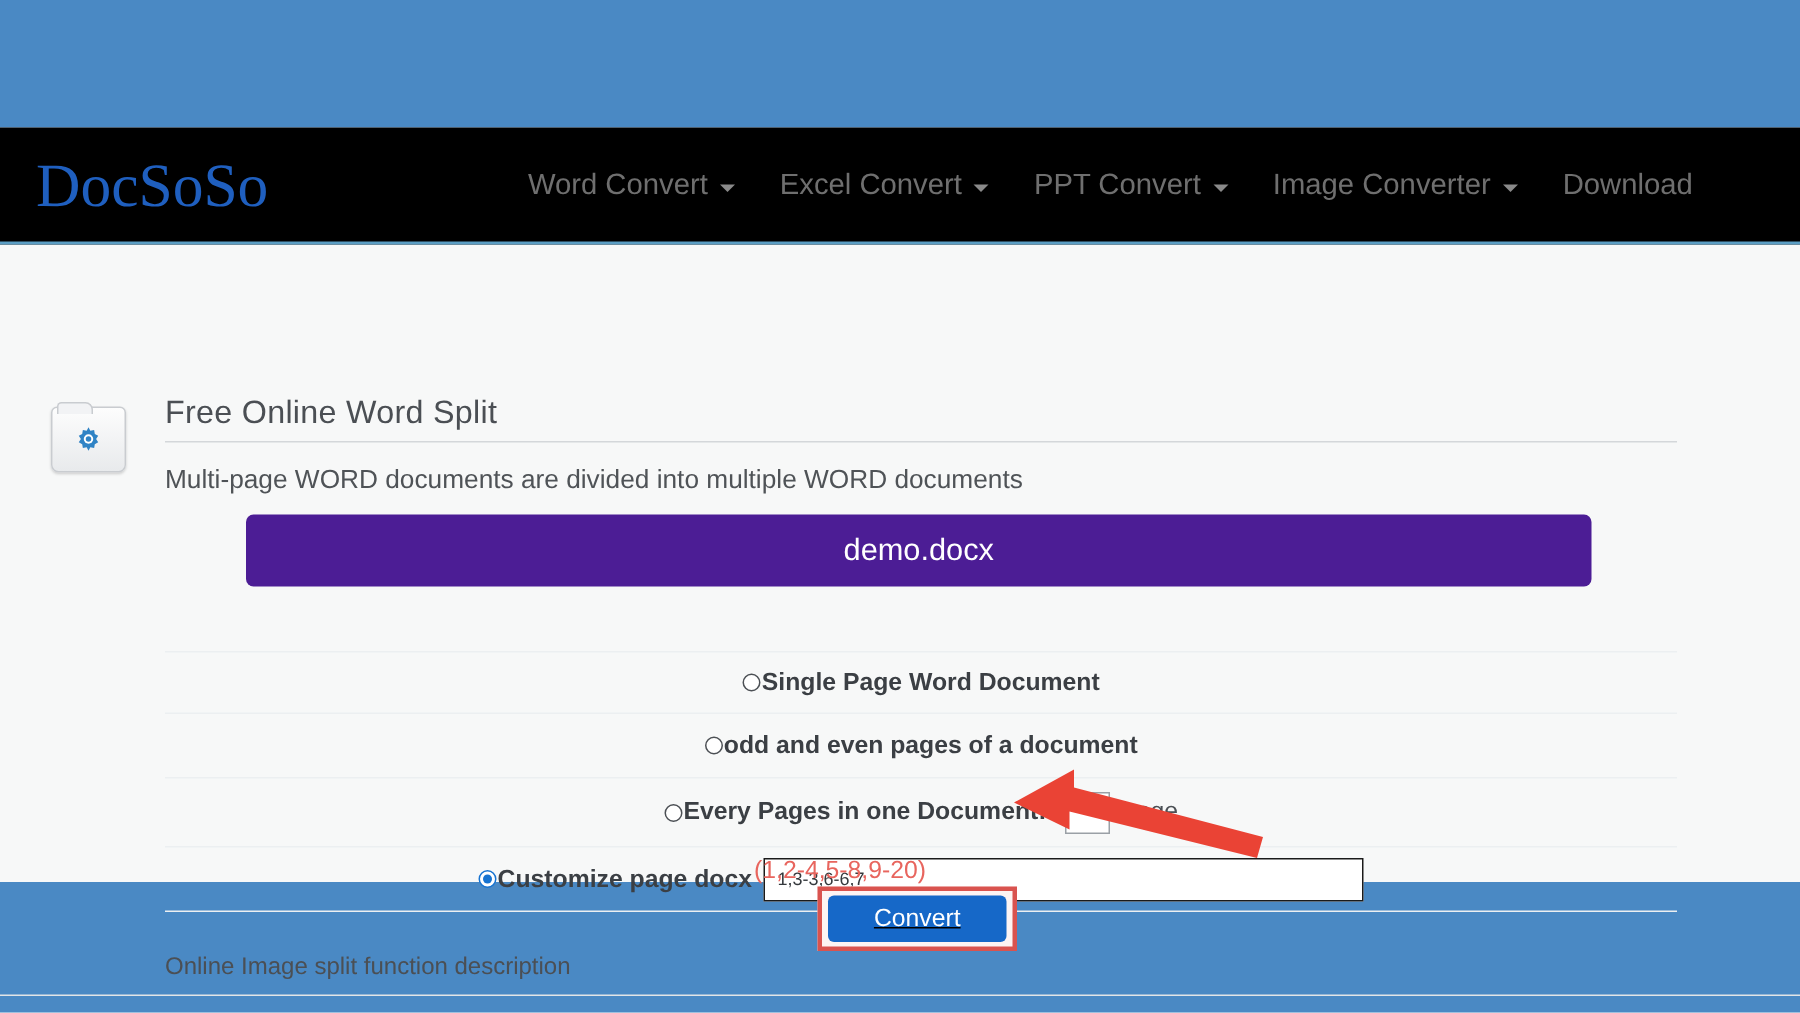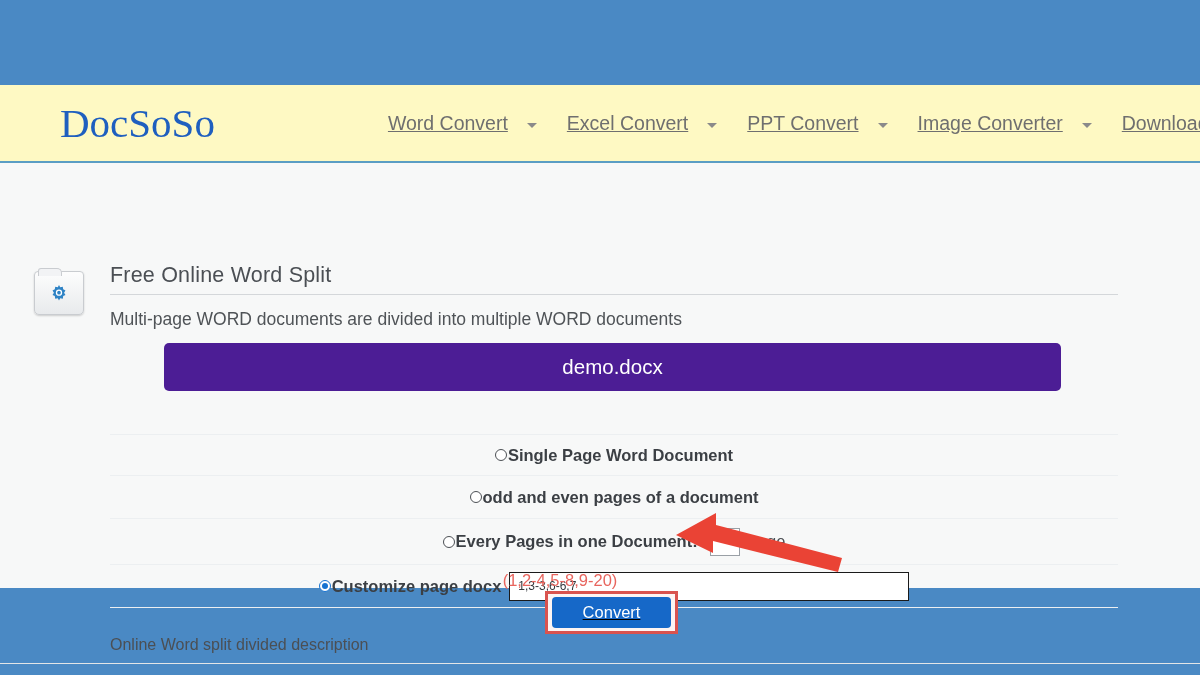--- a/index.html
+++ b/index.html
@@ -23,25 +23,24 @@
     top: 85px;
     width: 1200px;
     height: 503px;
     background: #f7f8f8;
   }
 
   
   .site-header {
     position: relative;
     height: 78px;
-    background: #fef9c3;
+    background: #000000;
     border-bottom: 2px solid #5b9ec4;
     display: flex;
     align-items: center;
-    padding-left: 36px;
   }
 
   .logo {
     margin-left: 24px;
     font-family: "Liberation Serif", serif;
     font-size: 41px;
     color: #1f5fbf;
     letter-spacing: 0px;
     line-height: 1;
     white-space: nowrap;
@@ -50,27 +49,26 @@
   .main-nav {
     display: flex;
     align-items: center;
     margin-left: 158px;
     gap: 0px;
   }
 
   .nav-item {
     display: flex;
     align-items: center;
-    gap: 19px;
+    gap: 8px;
     padding: 6px 15px;
     font-size: 19.5px;
     color: #6f6f6f;
     white-space: nowrap;
     cursor: pointer;
-    text-decoration: underline;
   }
 
   .caret {
     width: 0; height: 0;
     border-left: 5px solid transparent;
     border-right: 5px solid transparent;
     border-top: 5px solid #8a8a8a;
     display: inline-block;
     margin-top: 4px;
   }
@@ -371,21 +369,21 @@
       <span class="opt-label">Customize page docx</span>
       <input class="range-input" type="text" value="1,3-3,6-6,7" style="">
     </div>
 
     <div class="hint">(1,2-4,5-8,9-20)</div>
 
     <div class="convert-wrap">
       <button class="convert-btn">Convert</button>
     </div>
 
-    <div class="footer-note">Online Word split divided description</div>
+    <div class="footer-note">Online Image split function description</div>
 
     <div class="bottom-rule"></div>
   </div>
 </div>
 
 <svg class="arrow-svg" viewBox="0 0 180 68">
   <path fill="#ea4335" d="M4 27 L44 5 L44 17 L170 50 L166 64 L41 33 L41 45 Z"></path>
 </svg>
 
 </body></html>

